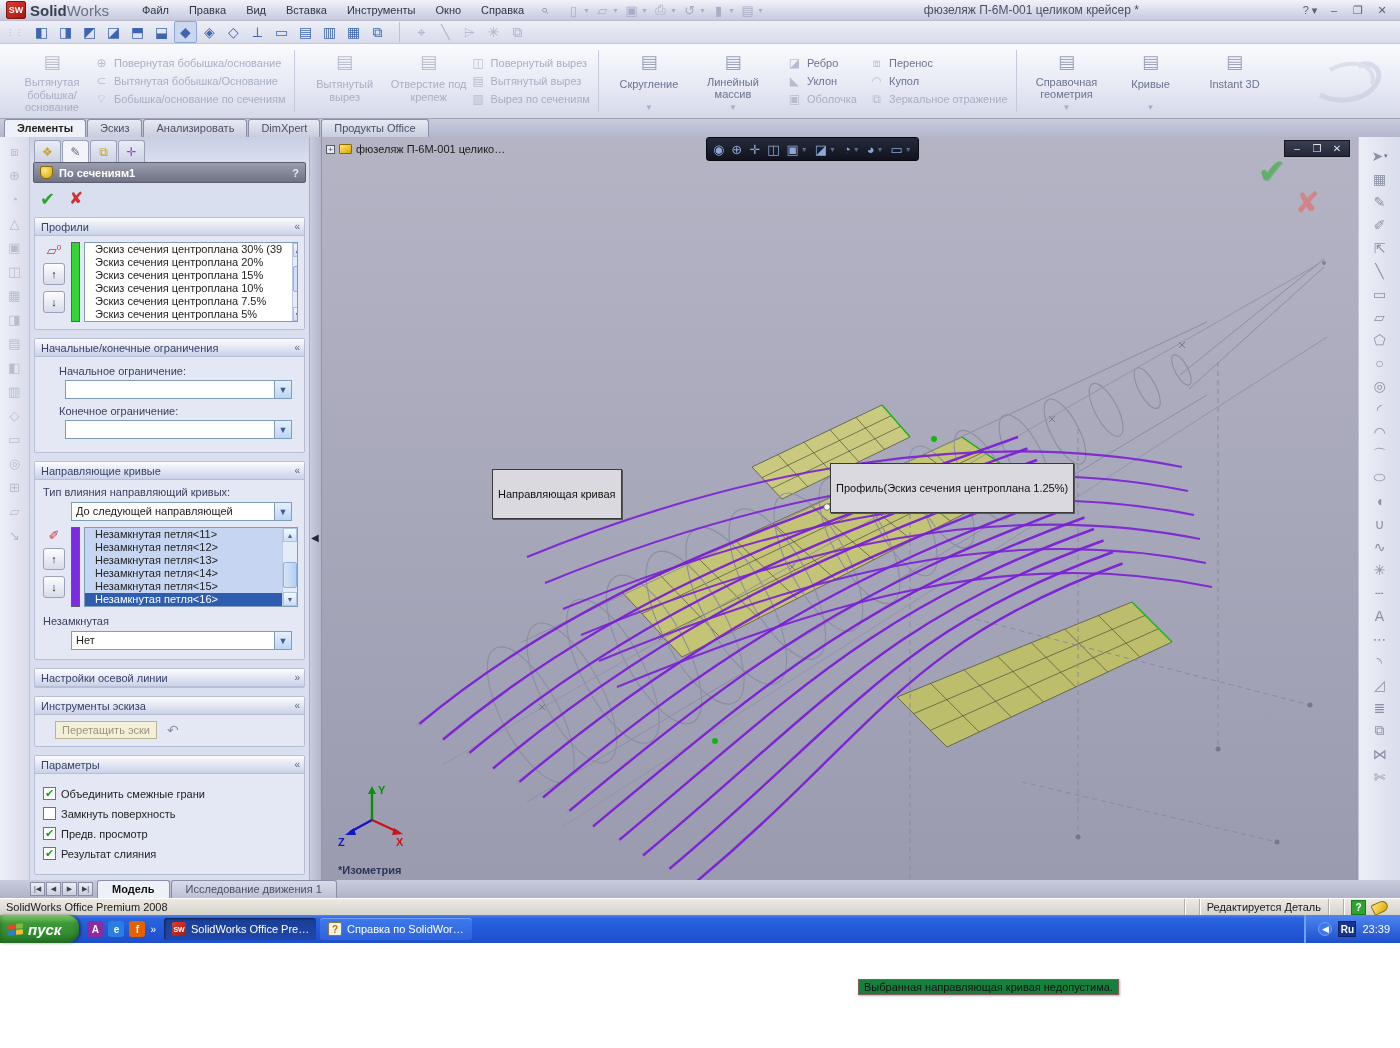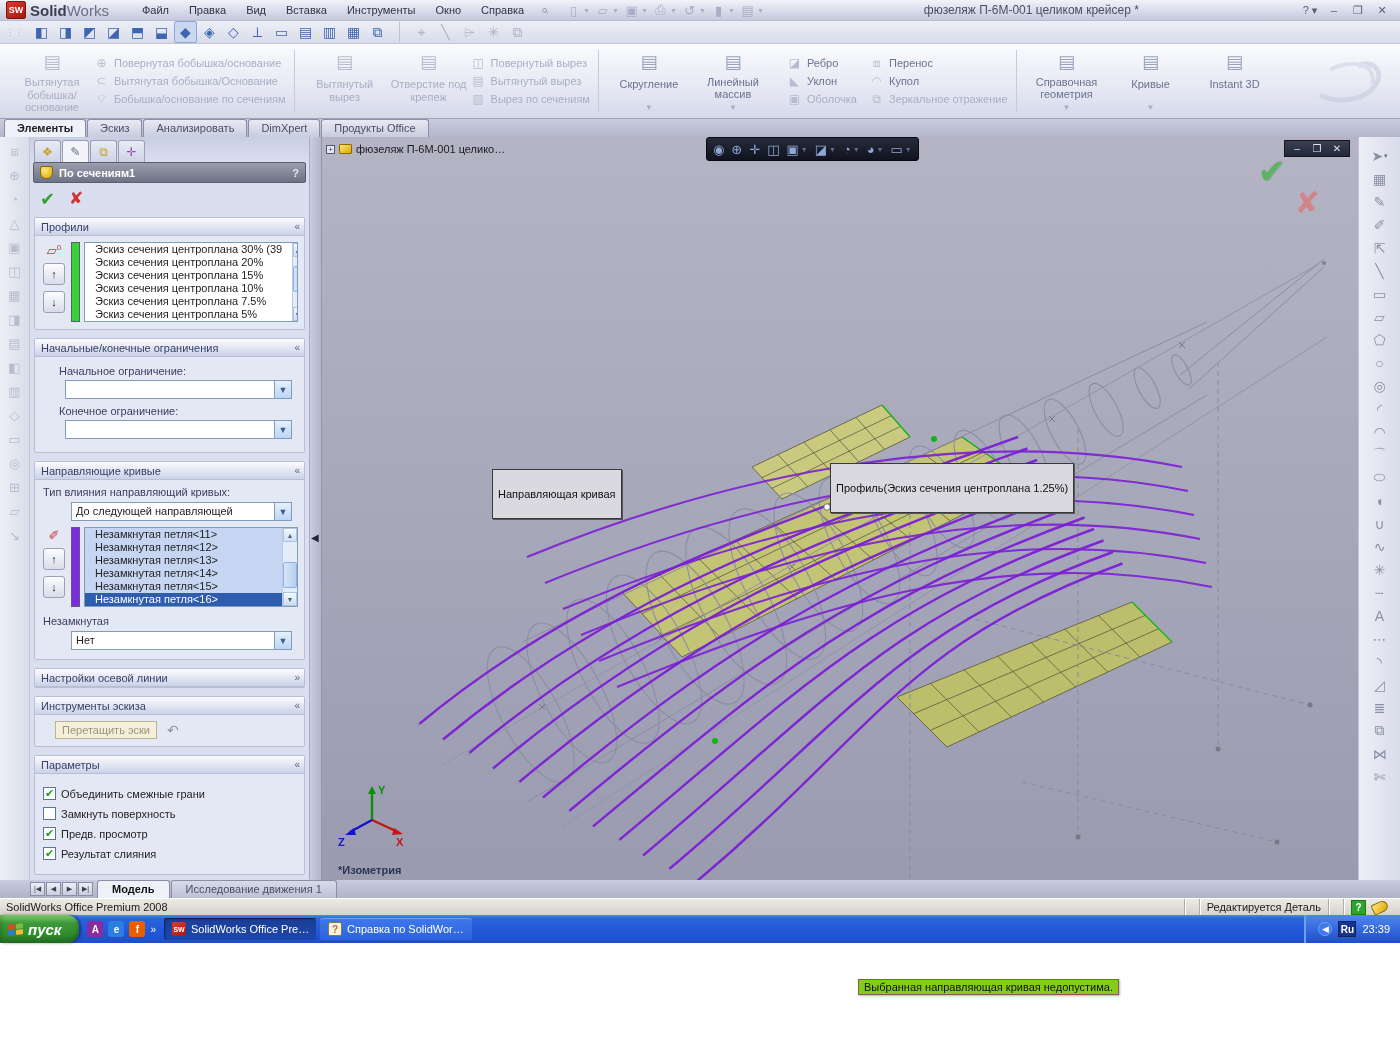--- a/index.html
+++ b/index.html
@@ -132,21 +132,21 @@
   .navbtn { width:15px; height:14px; background:linear-gradient(180deg,#EDEFF7,#CACDDE); border:1px solid #8A8EA6; display:flex; align-items:center; justify-content:center; font-size:7px; color:#3A3F52; }
   .btab { padding:2px 14px 3px; border:1px solid #8A8EA6; border-bottom:none; border-radius:3px 3px 0 0; background:linear-gradient(180deg,#D8DBEA,#BDC0D4); color:#4A4F66; margin-right:1px; }
   .btab.active { background:#EFF1F8; font-weight:bold; color:#111; }
 
   
   #statusbar { height:22px; background:linear-gradient(180deg,#EDEAE4,#D6D3CC); border-top:1px solid #fff; display:flex; align-items:center; padding:0 6px; color:#1A1A1A; }
   .st-spacer { flex:1; }
   .st-sep { width:1px; height:16px; background:#B0ADA6; box-shadow:1px 0 0 #fff; margin:0 7px; }
   .help-badge { width:15px; height:15px; background:#2FA32F; border:1px solid #1A7A1A; color:#fff; font-weight:bold; display:flex; align-items:center; justify-content:center; font-size:10px; }
   .tag-badge { width:16px; height:11px; background:linear-gradient(145deg,#FFE477,#D9A800); border:1px solid #8A6A00; border-radius:2px 6px 6px 2px; transform:rotate(-25deg); margin:0 6px; }
-  #error-tip { position:absolute; left:858px; top:979px; z-index:30; background:#84cc16; border:1px solid #8A5A5A; padding:1px 5px; color:#111; white-space:nowrap; box-shadow:1px 1px 2px rgba(0,0,0,.3); }
+  #error-tip { position:absolute; left:858px; top:979px; z-index:30; background:#15803d; border:1px solid #8A5A5A; padding:1px 5px; color:#111; white-space:nowrap; box-shadow:1px 1px 2px rgba(0,0,0,.3); }
 
   
   #taskbar { height:28px; background:linear-gradient(180deg,#4E86F0 0%,#2A64E0 12%,#2257D6 60%,#1E4ECB 100%); display:flex; align-items:center; }
   #start-btn { height:28px; display:flex; align-items:center; gap:5px; padding:0 18px 0 8px; background:linear-gradient(180deg,#7FCB6C 0%,#3C9838 30%,#2E8A2C 80%); border-radius:0 12px 12px 0; box-shadow:inset 0 -3px 6px rgba(0,0,0,.3), 2px 0 3px rgba(0,0,0,.4); color:#fff; font-weight:bold; font-style:italic; font-size:15px; }
   .winflag { display:grid; grid-template-columns:7px 7px; grid-template-rows:5px 5px; gap:1px; transform:skewY(-6deg); }
   .winflag i { display:block; border-radius:1px; }
   .ql { display:flex; align-items:center; gap:5px; margin:0 8px; }
   .qlicon { width:16px; height:16px; border-radius:3px; display:flex; align-items:center; justify-content:center; font-size:10px; color:#fff; font-weight:bold; }
   .ql-more { color:#fff; font-size:10px; }
   .taskbtn { height:22px; display:flex; align-items:center; gap:5px; padding:0 8px; margin-right:4px; width:152px; border-radius:3px; color:#fff; white-space:nowrap; overflow:hidden; }

